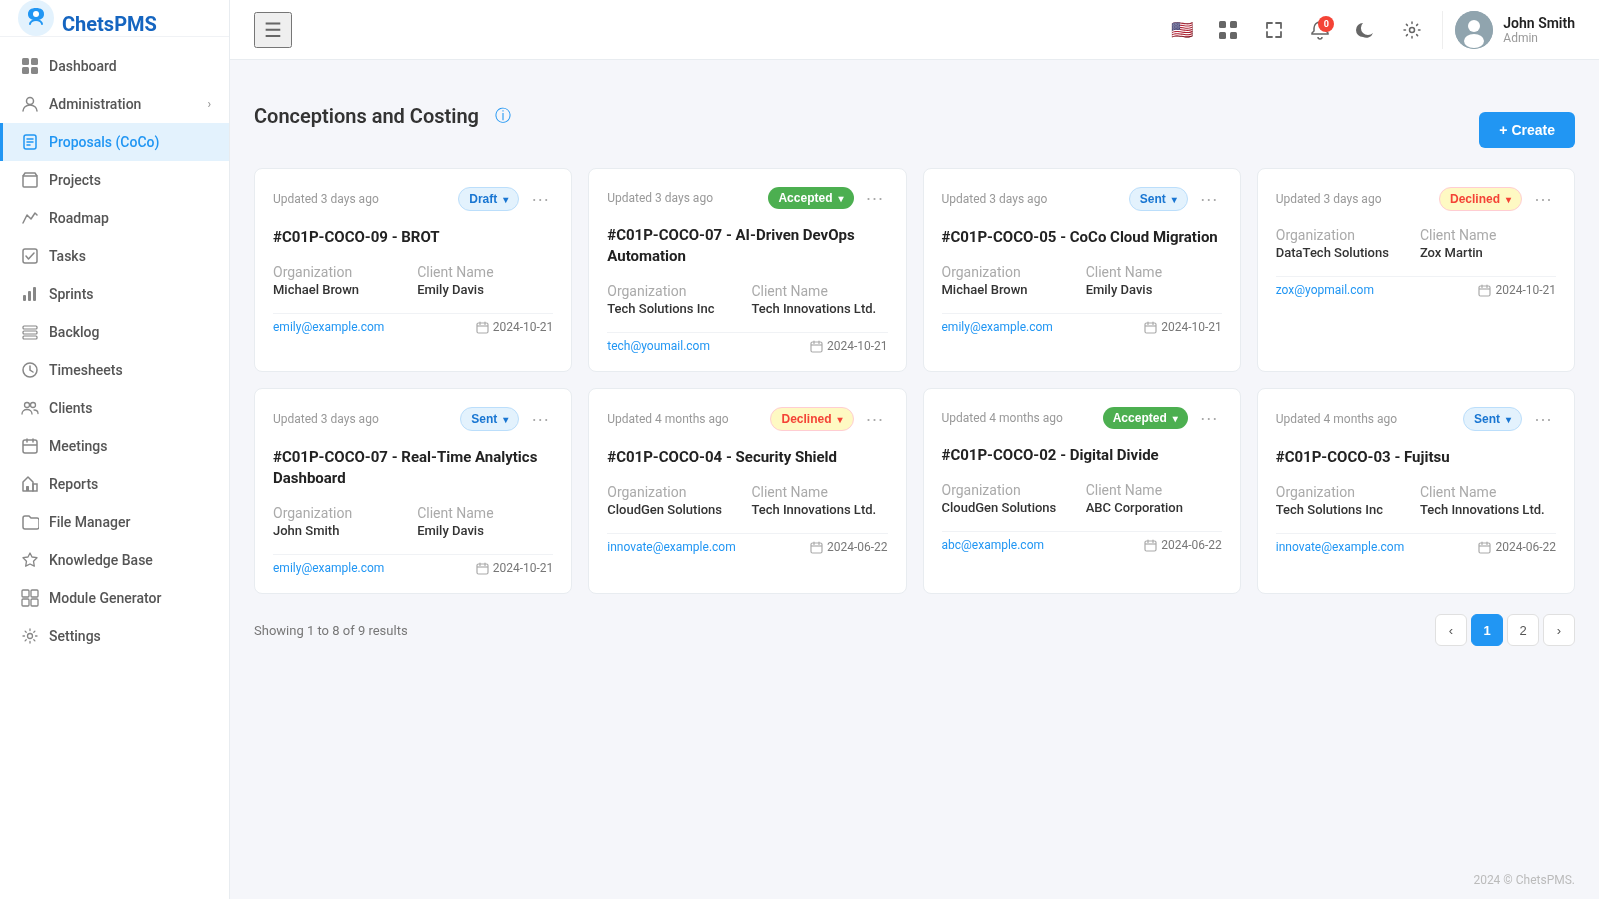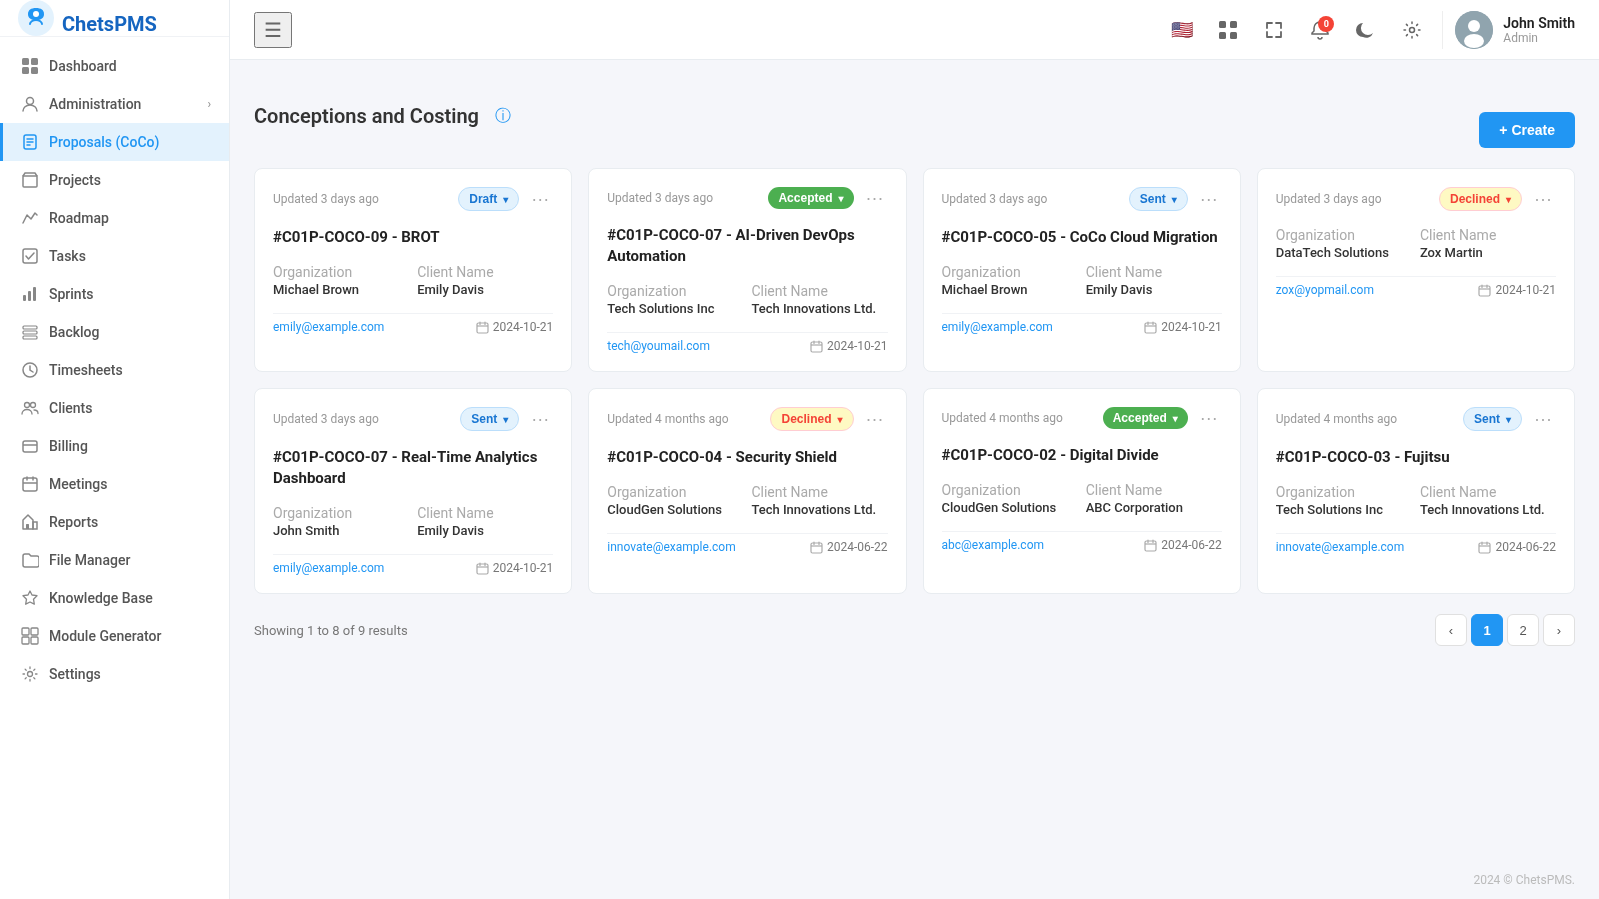--- a/index.html
+++ b/index.html
@@ -176,27 +176,20 @@
     <div class="nav-item">
       <svg class="nav-icon" viewBox="0 0 18 18" fill="none">
           <circle cx="6" cy="6" r="2.5" stroke="currentColor" stroke-width="1.3"></circle>
           <circle cx="12" cy="6" r="2.5" stroke="currentColor" stroke-width="1.3"></circle>
           <path d="M1 15c0-2.5 2.2-4.5 5-4.5S11 12.5 11 15" stroke="currentColor" stroke-width="1.3" stroke-linecap="round"></path>
           <path d="M13 11c2 0 4 1.2 4 3.5" stroke="currentColor" stroke-width="1.3" stroke-linecap="round"></path>
         </svg>
       <span>Clients</span>
     </div>
 
-    <div class="nav-item">
-      <svg class="nav-icon" viewBox="0 0 18 18" fill="none">
-          <rect x="2" y="4" width="14" height="11" rx="2" stroke="currentColor" stroke-width="1.5"></rect>
-          <line x1="2" y1="8" x2="16" y2="8" stroke="currentColor" stroke-width="1.5"></line>
-        </svg>
-      <span>Billing</span>
-    </div>
 
     <div class="nav-item">
       <svg class="nav-icon" viewBox="0 0 18 18" fill="none">
           <rect x="2" y="3" width="14" height="13" rx="2" stroke="currentColor" stroke-width="1.5"></rect>
           <line x1="6" y1="2" x2="6" y2="5" stroke="currentColor" stroke-width="1.5" stroke-linecap="round"></line>
           <line x1="12" y1="2" x2="12" y2="5" stroke="currentColor" stroke-width="1.5" stroke-linecap="round"></line>
           <line x1="2" y1="8" x2="16" y2="8" stroke="currentColor" stroke-width="1.5"></line>
         </svg>
       <span>Meetings</span>
     </div>

